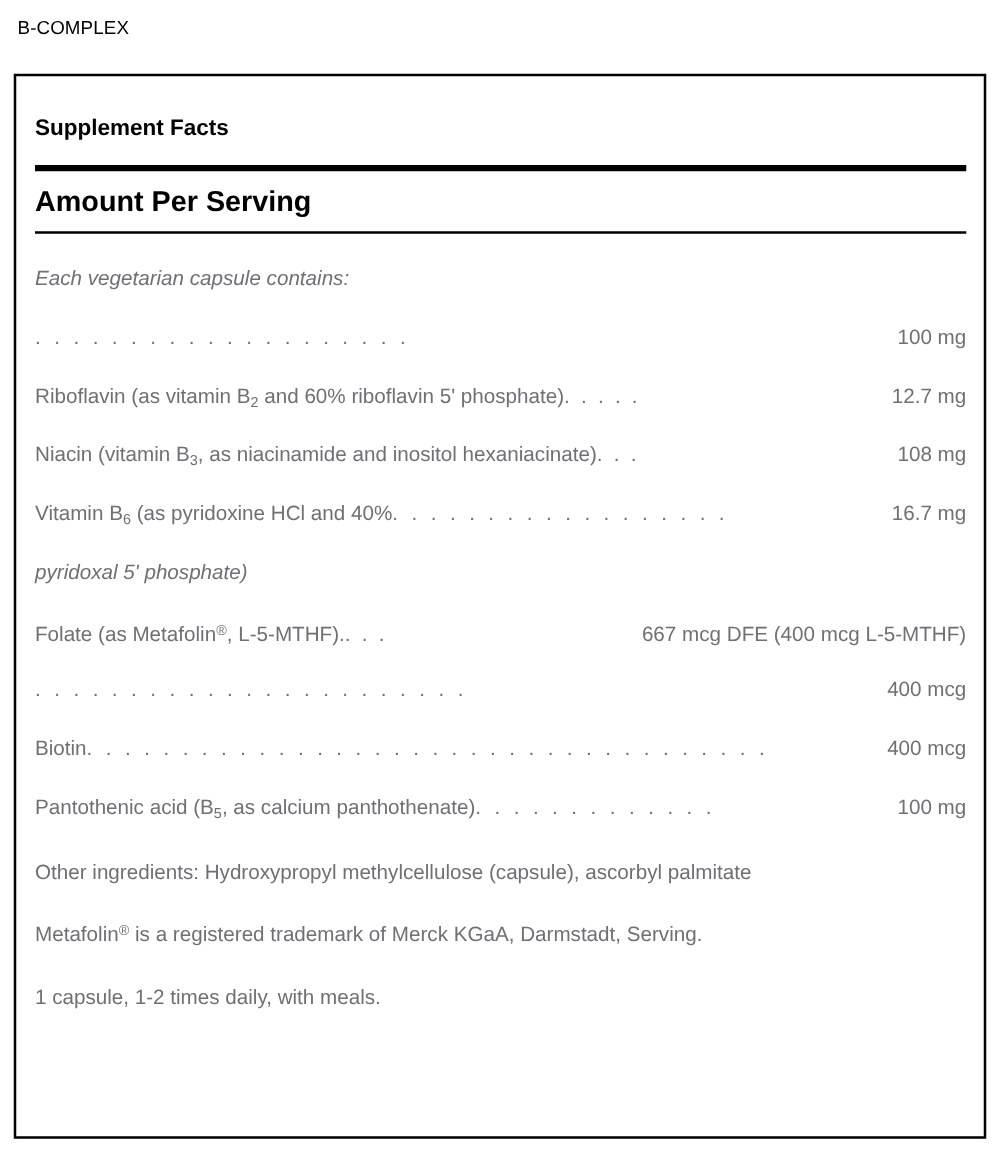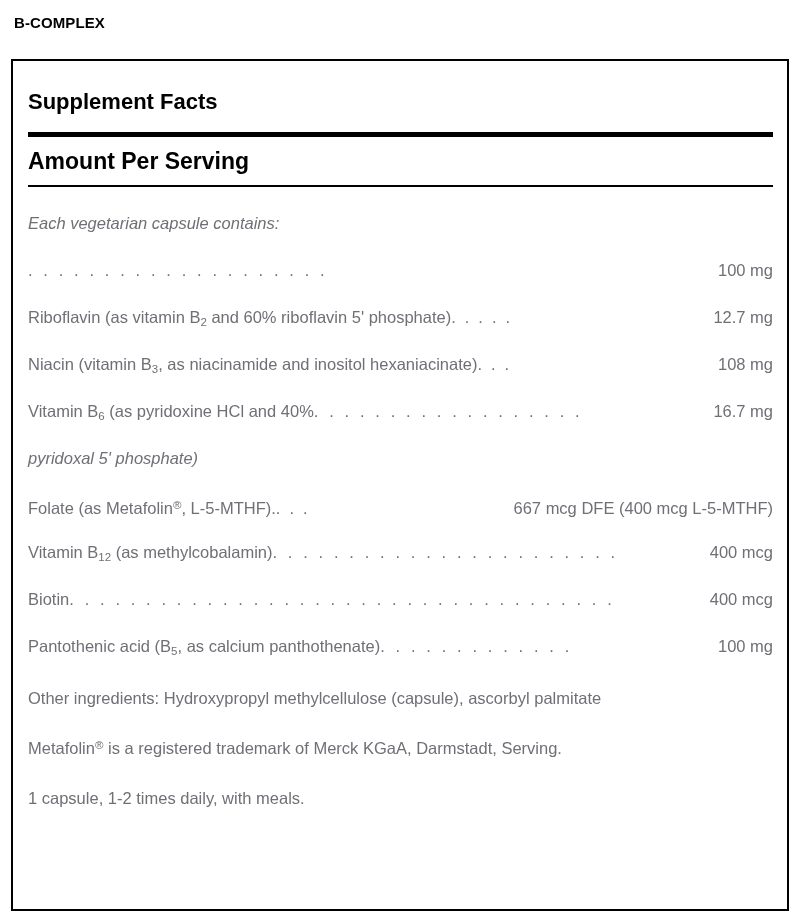--- a/index.html
+++ b/index.html
@@ -13,21 +13,21 @@
     font-family: "Liberation Sans", sans-serif;
     -webkit-font-smoothing: antialiased;
     overflow: hidden;
   }
 
   #product-title {
     position: absolute;
     left: 14px;
     top: 14px;
     font-size: 15px;
-    font-weight: bold;
+    font-weight: normal;
     color: #000000;
     letter-spacing: 0.1px;
   }
 
   #facts-panel {
     position: absolute;
     left: 11px;
     top: 59px;
     width: 778px;
     height: 852px;
@@ -37,21 +37,21 @@
   }
 
   .panel-inner {
     position: absolute;
     left: 15px;
     right: 14px;
     top: 0;
   }
 
   #facts-heading {
-    font-size: 22px;
+    font-size: 18px;
     font-weight: bold;
     color: #000000;
     margin-top: 29px;
     line-height: 24px;
   }
 
   .rule-thick {
     height: 5px;
     background: #000000;
     margin-top: 18px;
@@ -181,21 +181,20 @@
         <span class="row-name">pyridoxal 5' phosphate)</span>
       </div>
 
       <div class="row">
         <span class="row-name"><span>Folate (as Metafolin</span><span class="sup">®</span><span>, L-5-MTHF).</span></span>
         <span class="leader tight">. . .</span>
         <span class="row-value"> 667 mcg DFE (400 mcg L-5-MTHF)</span>
       </div>
 
       <div class="row">
-        <span class="row-name"><span>Vitamin B</span><span class="sub">12</span><span> (as methylcobalamin)</span></span>
         <span class="leader">. . . . . . . . . . . . . . . . . . . . . . .</span>
         <span class="row-value">400 mcg</span>
       </div>
 
       <div class="row">
         <span class="row-name"><span>Biotin</span><span class="sub"></span><span></span></span>
         <span class="leader">. . . . . . . . . . . . . . . . . . . . . . . . . . . . . . . . . . . .</span>
         <span class="row-value">400 mcg</span>
       </div>
 

